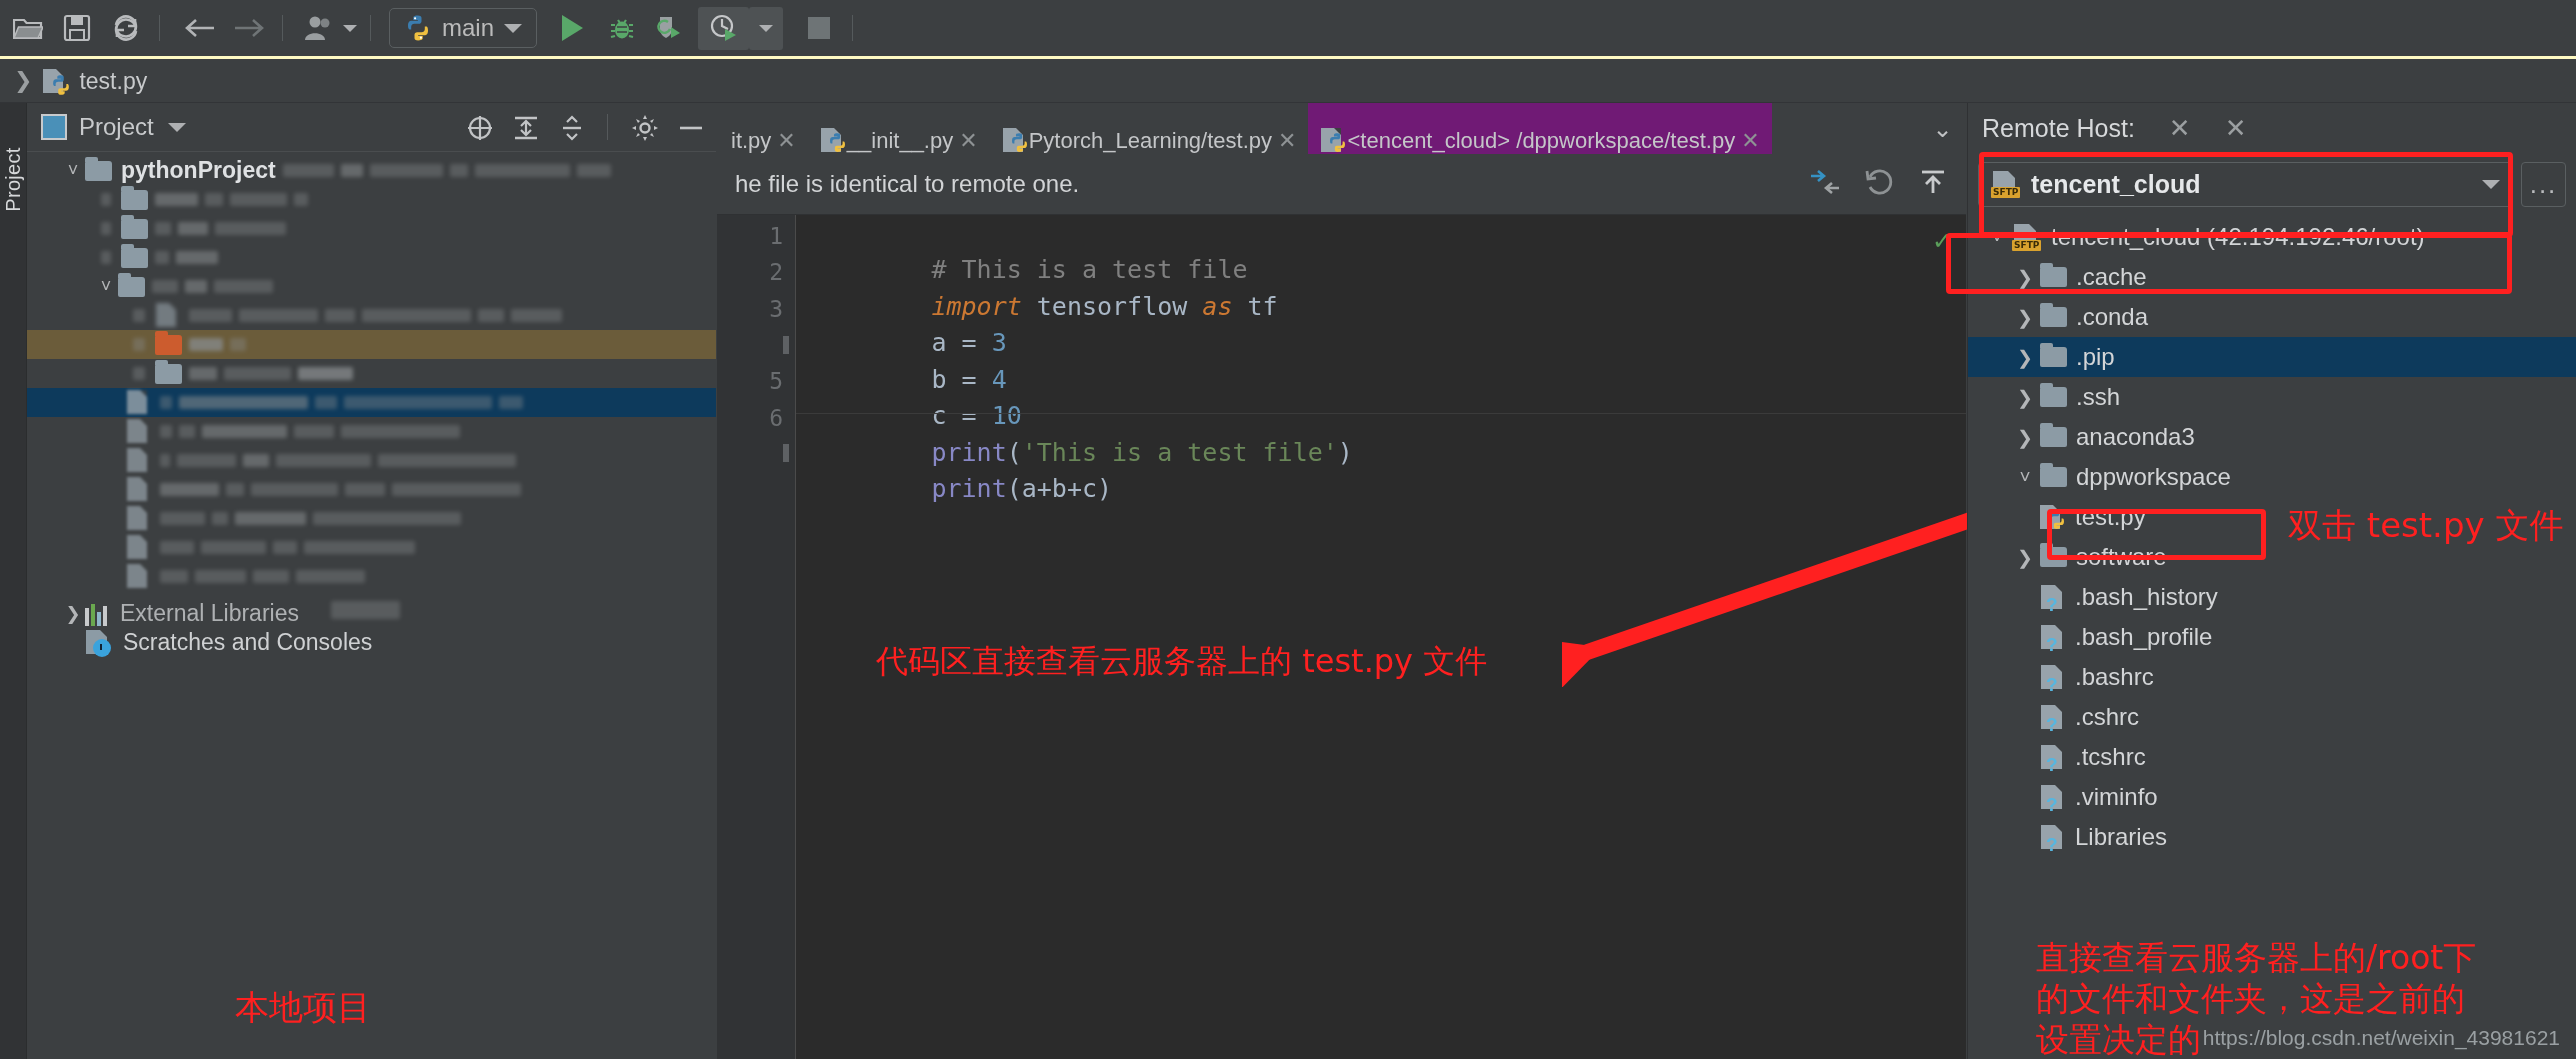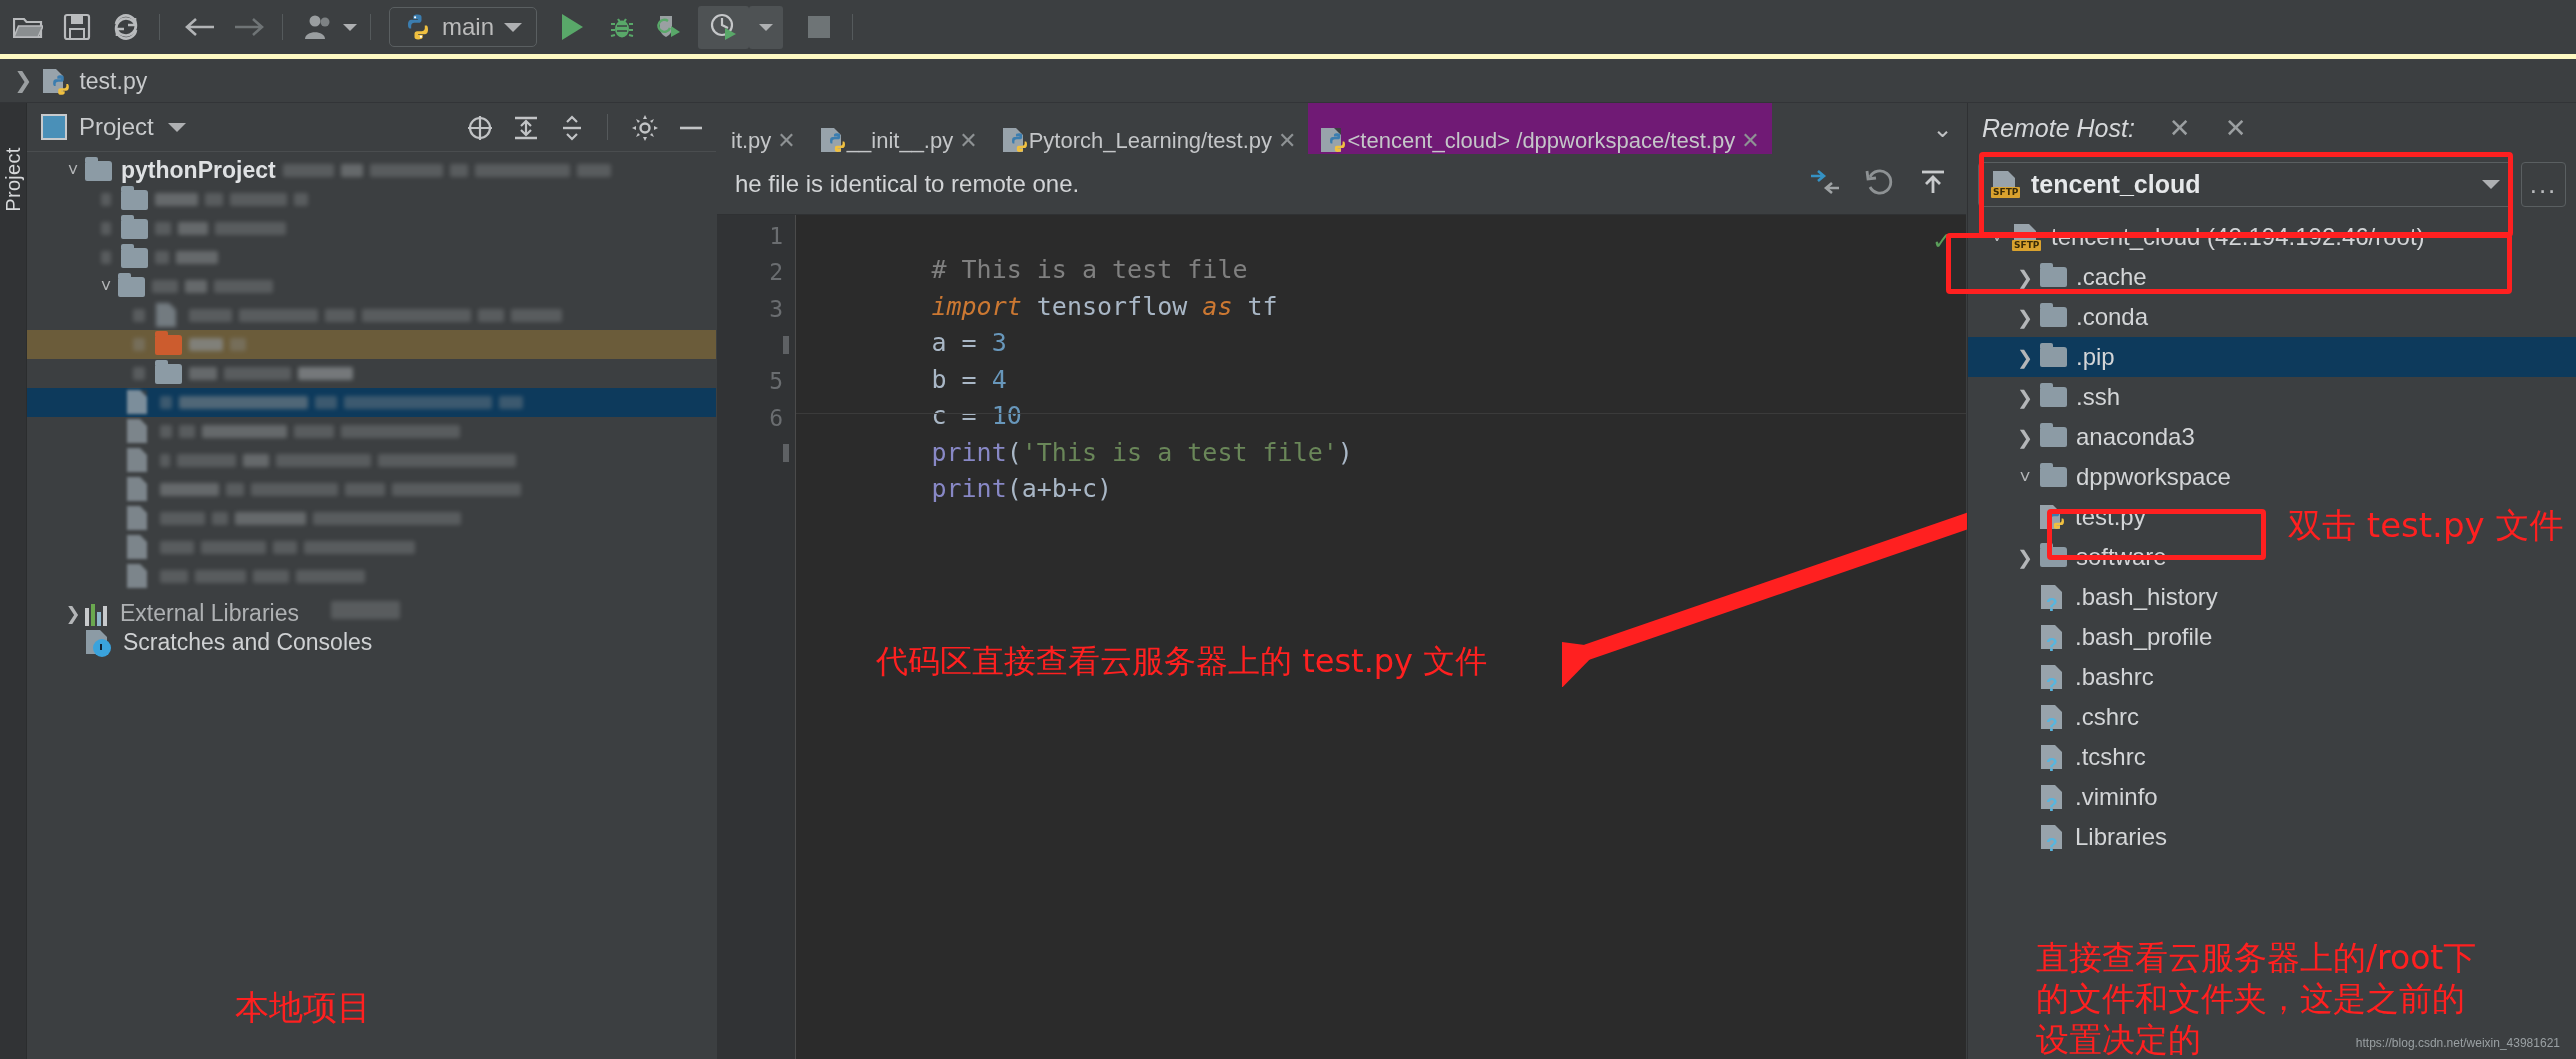--- a/index.html
+++ b/index.html
@@ -8,21 +8,21 @@
     background: #3c3f41;
     font-family: "Liberation Sans", "DejaVu Sans", sans-serif;
     overflow: hidden;
   }
   #app { position: relative; width: 2576px; height: 1060px; background:#3c3f41; }
 
   
   .toolbar {
     position:absolute; left:0; top:0; width:2576px; height:59px;
     background:#3c3f41; display:flex; align-items:center;
-    border-bottom:5px solid #fef9c3;
+    border-bottom:3px solid #fef9c3;
   }
   .tb-btn {
     width:43px; height:43px; display:flex; align-items:center; justify-content:center;
     margin-left:6px; border-radius:3px;
   }
   .tb-btn.active { background:#4e5254; }
   .tb-sep { width:1px; height:26px; background:#555a5c; margin:0 12px; }
   .run-config {
     display:flex; align-items:center; gap:10px;
     height:40px; padding:0 14px; border:1px solid #5a5f61; border-radius:5px;
@@ -155,21 +155,21 @@
   .c-str { color:#6a8759; }
   .c-fn  { color:#8888c6; }
   .code-sep { position:absolute; left:79px; top:198px; width:1170px; height:1px; background:#3b3b3b;}
   .check-mark { position:absolute; right:14px; top:12px; color:#5a9e5a; font-size:24px; }
 
   
   .remote {
     position:absolute; left:1967px; top:103px; width:609px; height:957px; background:#3c3f41;
     border-left:1px solid #2f3133;
   }
-  .rh-header { height:51px; display:flex; align-items:center; padding:0 14px;font-style:italic; }
+  .rh-header { height:51px; display:flex; align-items:center; padding:0 14px; }
   .rh-title { color:#d6d8da; font-size:25px; }
   .rh-x { color:#9b9fa1; font-size:26px; margin-left:34px; }
   .rh-selrow { height:61px; display:flex; align-items:center; padding:0 10px; gap:8px; }
   .rh-combo {
     flex:1; height:45px; border:1px solid #5a5f61; border-radius:4px;
     display:flex; align-items:center; padding:0 12px; gap:10px;
   }
   .rh-combo .t { color:#e6e8ea; font-size:25px; font-weight:bold; }
   .rh-combo .caret { margin-left:auto; }
   .rh-more {
@@ -203,21 +203,21 @@
   .pyfile .page { position:absolute; left:1px; top:1px; width:20px; height:24px; background:#98a3ab; }
   .pyfile .page:after{content:'';position:absolute;right:0;top:0;border-top:7px solid #3c3f41;border-left:7px solid transparent;}
 
   
   .ann {
     position:absolute; color:#ff2020; font-size:30px; line-height:38px;
     font-family:"DejaVu Sans","Liberation Sans",sans-serif; white-space:pre;
   }
   .redbox { position:absolute; border:5px solid #ff2020; border-radius:4px; pointer-events:none; }
   .watermark {
-    position:absolute; right:16px; bottom:10px; color:#9aa0a3; font-size:12px;
+    position:absolute; right:16px; bottom:10px; color:#9aa0a3; font-size:21px;
   }
   .arrow-svg { position:absolute; pointer-events:none; }
 </style>
 </head>
 <body>
 
 <div id="app">
 
   <div class="toolbar">
     <div class="tb-btn">

